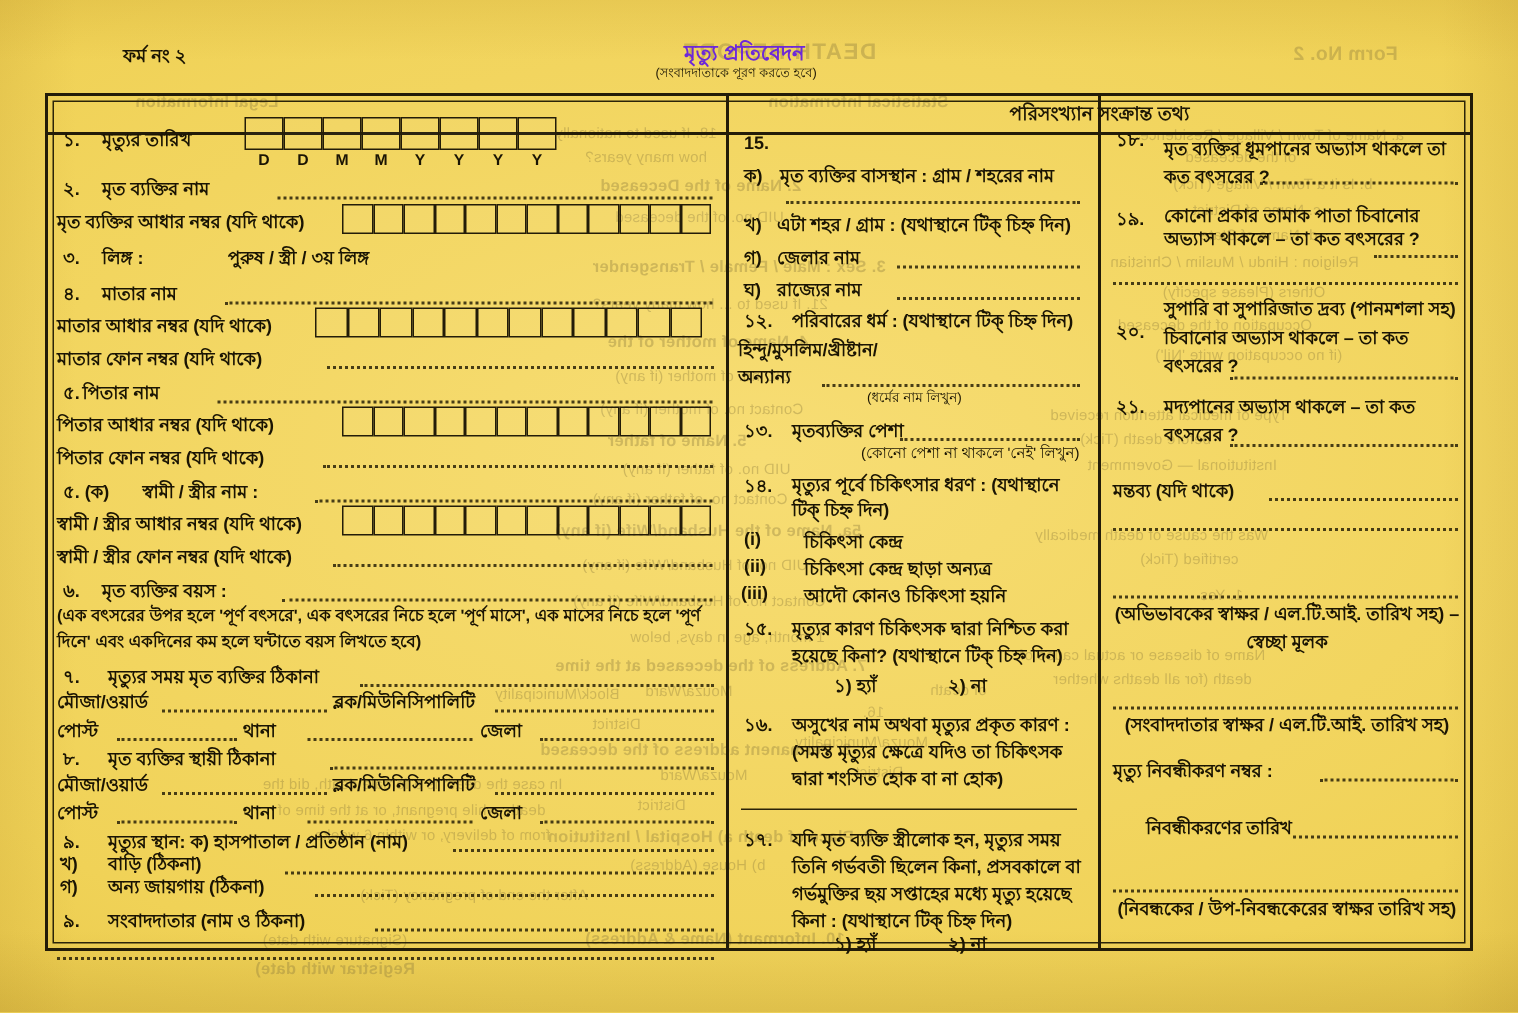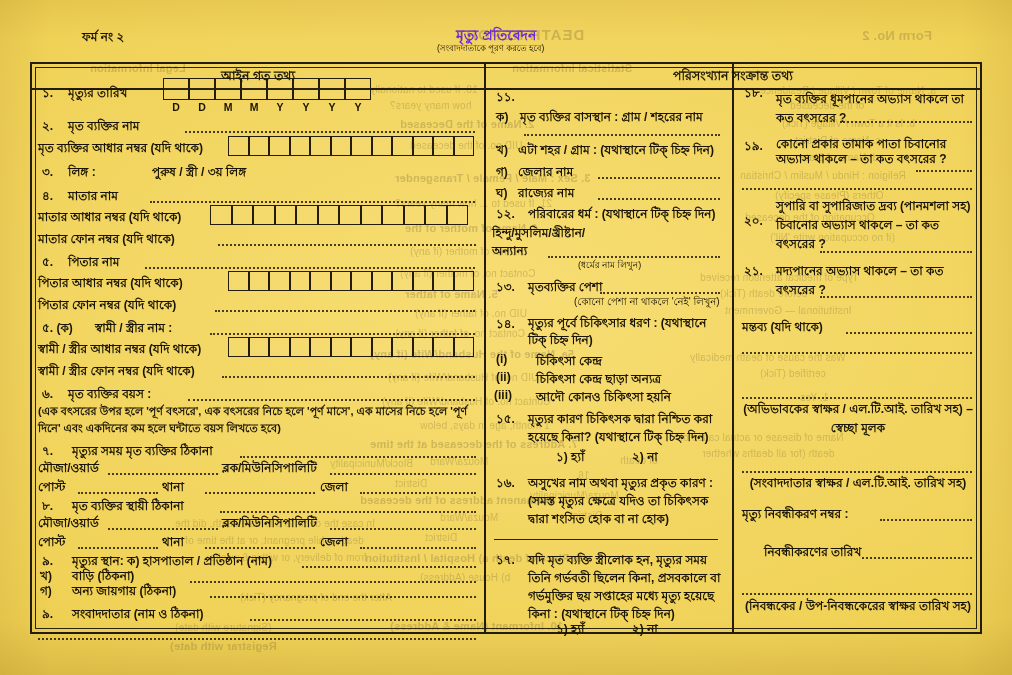--- a/index.html
+++ b/index.html
@@ -174,21 +174,20 @@
 
   <div class="frame">
     <div class="frame-in"></div>
 
     <div class="hline" style="top:24px;"></div>
 
     <div class="vline" style="left:452px;"></div>
     <div class="vline" style="left:700px;"></div>
 
     <div class="hdrrow">
-      <div class="hdrcell" style="left:0;width:452px;">আইন গত তথ্য</div>
       <div class="hdrcell" style="left:452px;width:498px;">পরিসংখ্যান সংক্রান্ত তথ্য</div>
     </div>
   </div>
 
   <div>
 
     <div class="bn t12" style="left:42px;top:84px;">১.</div>
     <div class="bn t12" style="left:68px;top:84px;">মৃত্যুর তারিখ</div>
     <div class="boxrow" style="left:163px;top:78px;">
       <div class="cell" style="width:26px;height:22px;"></div>
@@ -252,21 +251,21 @@
       <div class="cell" style="width:21.5px;height:20px;"></div>
       <div class="cell" style="width:21.5px;height:20px;"></div>
       <div class="cell" style="width:21.5px;height:20px;"></div>
       <div class="cell" style="width:21.5px;height:20px;"></div>
     </div>
 
     <div class="bn t12" style="left:38px;top:230px;">মাতার ফোন নম্বর (যদি থাকে)</div>
     <div class="dots" style="left:218px;top:243px;width:258px;"></div>
 
     <div class="bn t12" style="left:42px;top:253px;">৫.</div>
-    <div class="bn t12" style="left:68px;top:253px;">পিতার নাম</div>
+    <div class="bn t12" style="left:55px;top:253px;">পিতার নাম</div>
     <div class="dots" style="left:145px;top:266px;width:330px;"></div>
 
     <div class="bn t12" style="left:38px;top:274px;">পিতার আধার নম্বর (যদি থাকে)</div>
     <div class="boxrow" style="left:228px;top:271px;">
       <div class="cell" style="width:20.5px;height:20px;"></div>
       <div class="cell" style="width:20.5px;height:20px;"></div>
       <div class="cell" style="width:20.5px;height:20px;"></div>
       <div class="cell" style="width:20.5px;height:20px;"></div>
       <div class="cell" style="width:20.5px;height:20px;"></div>
       <div class="cell" style="width:20.5px;height:20px;"></div>
@@ -354,21 +353,21 @@
     <div class="dots" style="left:210px;top:595px;width:266px;"></div>
 
     <div class="bn t12" style="left:42px;top:605px;">৯.</div>
     <div class="bn t12" style="left:72px;top:605px;">সংবাদদাতার (নাম ও ঠিকনা)</div>
     <div class="dots" style="left:250px;top:618px;width:226px;"></div>
     <div class="dots" style="left:38px;top:637px;width:438px;"></div>
   </div>
 
   <div>
 
-    <div class="bn t12" style="left:496px;top:88px;">১১.</div>
+    <div class="bn t12" style="left:496px;top:88px;">15.</div>
 
     <div class="bn t12" style="left:496px;top:108px;">ক)</div>
     <div class="bn t12" style="left:520px;top:108px;">মৃত ব্যক্তির বাসস্থান : গ্রাম / শহরের নাম</div>
     <div class="dots" style="left:524px;top:133px;width:196px;"></div>
 
     <div class="bn t12" style="left:496px;top:141px;">খ)</div>
     <div class="bn t12" style="left:518px;top:141px;">এটা শহর / গ্রাম : (যথাস্থানে টিক্ চিহ্ন দিন)</div>
 
     <div class="bn t12" style="left:496px;top:163px;">গ)</div>
     <div class="bn t12" style="left:518px;top:163px;">জেলার নাম</div>

